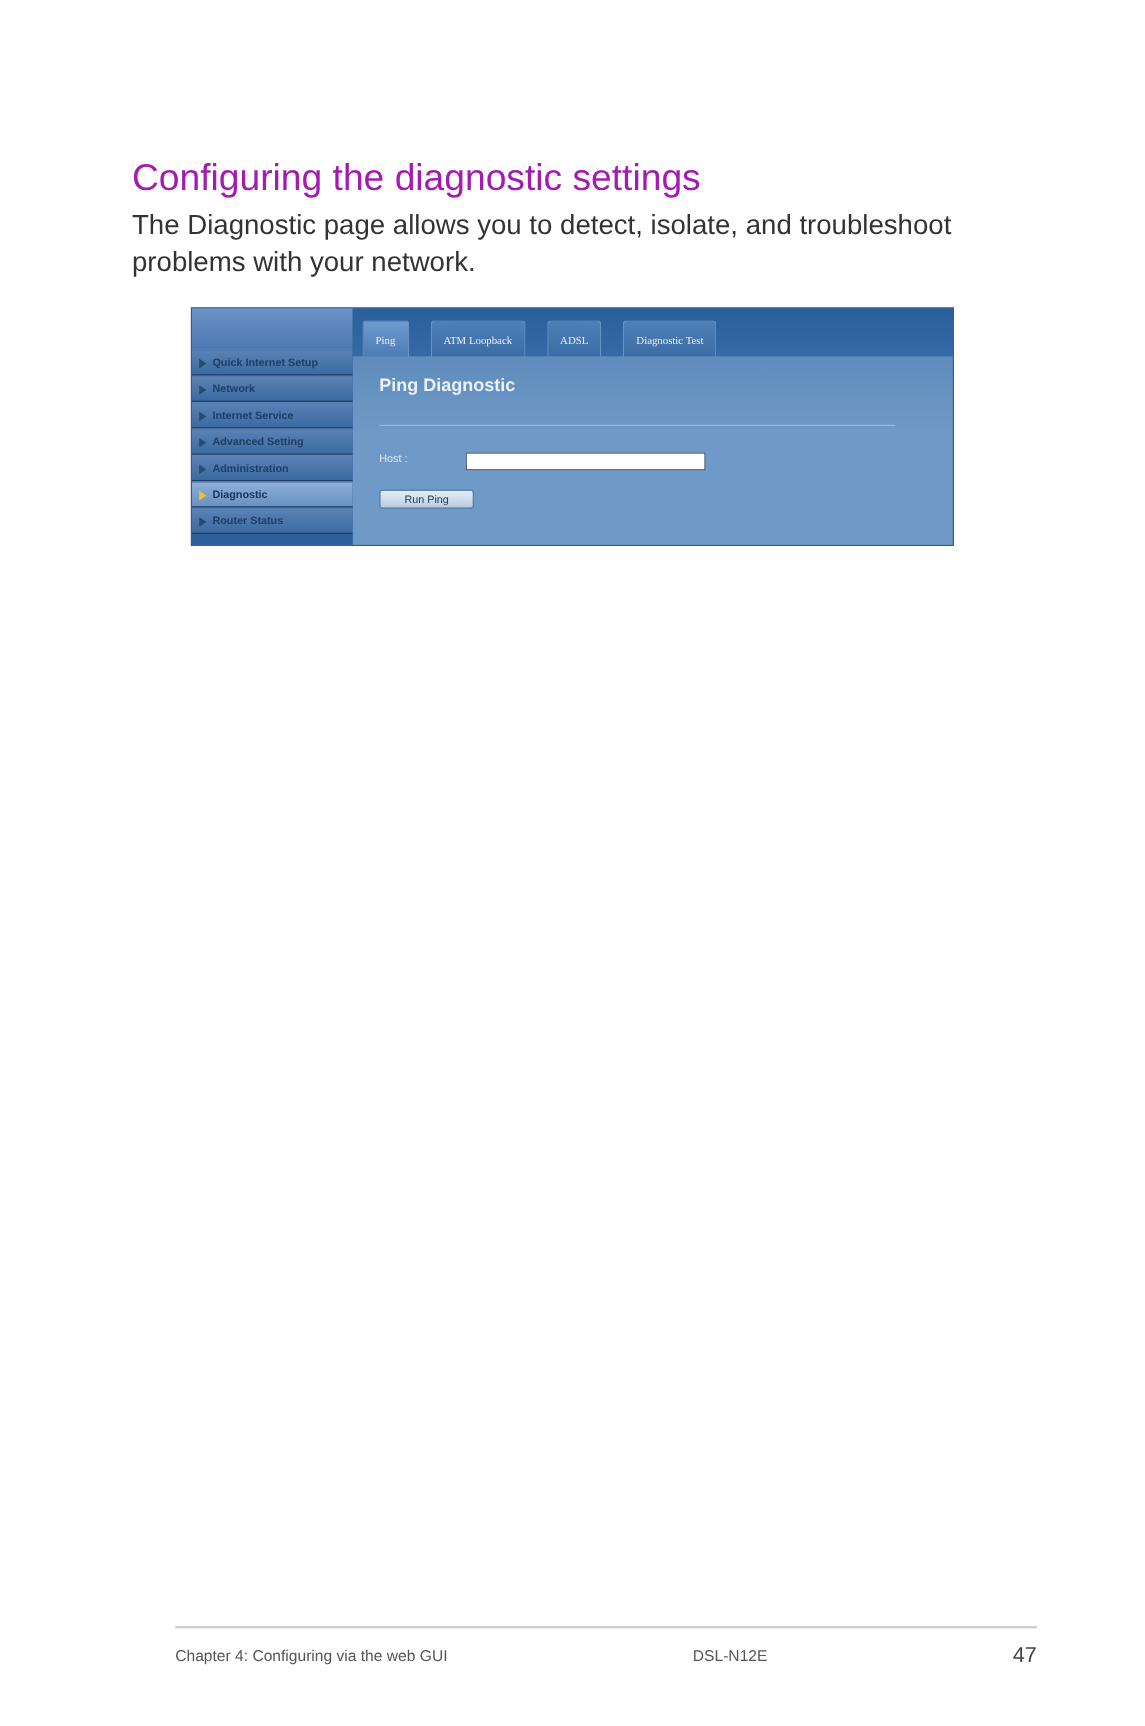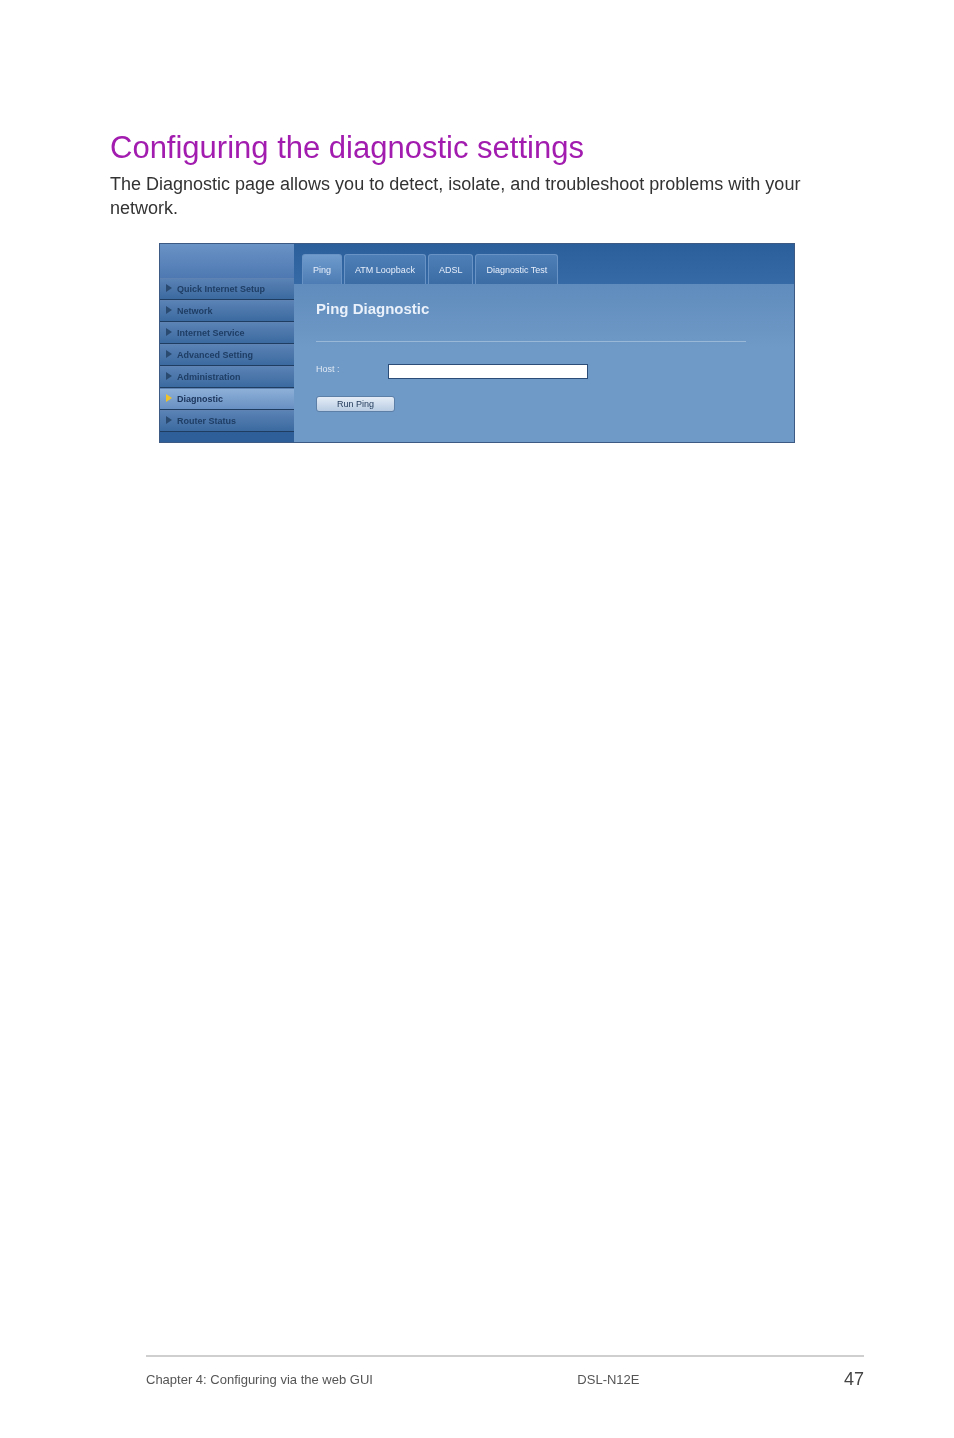--- a/index.html
+++ b/index.html
@@ -14,21 +14,21 @@
   .content-wrap {
     padding: 130px 110px 0 110px;
   }
   h1.page-title {
     font-size: 31px;
     font-weight: normal;
     color: #a21caf;
     margin-bottom: 6px;
   }
   p.page-desc {
-    font-size: 18px;
+    font-size: 23px;
     color: #333;
     line-height: 1.35;
     margin-bottom: 22px;
   }
   .router-ui {
     width: 636px;
     margin: 0 auto;
     display: flex;
     border: 1px solid #3d5a85;
     background: linear-gradient(#1a4b8a, #29609e);
@@ -38,21 +38,21 @@
     background: linear-gradient(#3a6aa8 0%, #2d5b95 8%, #2f5f99 100%);
     display: flex;
     flex-direction: column;
   }
   .sidebar-spacer {
     height: 34px;
     background: linear-gradient(#6a93c6, #4d78b1);
   }
   .sidebar-item {
     display: flex;
-    align-items: flex-start;
+    align-items: flex-end;
     padding: 5px 6px;
     font-size: 9px;
     font-weight: bold;
     color: #1f3e65;
     border-top: 1px solid #5f84b4;
     border-bottom: 1px solid #1e3d60;
     background: linear-gradient(#5a82b5, #3b6aa0);
     cursor: pointer;
     gap: 5px;
     height: 22px;
@@ -82,25 +82,26 @@
     height: 40px;
   }
   .tab {
     font-size: 9px;
     color: #e6eefb;
     padding: 5px 10px 5px 10px;
     background: linear-gradient(#4f7fb7, #3a6ba3);
     border: 1px solid #6a93c5;
     border-bottom: none;
     border-radius: 3px 3px 0 0;
-    margin-right: 2px;
+    margin-right: 18px;
     cursor: pointer;
     height: 32px;
     display: flex;
     align-items: center;
+    font-family: Liberation Serif, serif;
   }
   .tab.active {
     background: linear-gradient(#6f9bcd, #4a7ab2);
   }
   .panel-body {
     flex: 1;
     background: linear-gradient(#5f8cbd, #6f99c6 40%, #6f99c6 100%);
     padding: 16px 22px 30px 22px;
   }
   .section-title {

